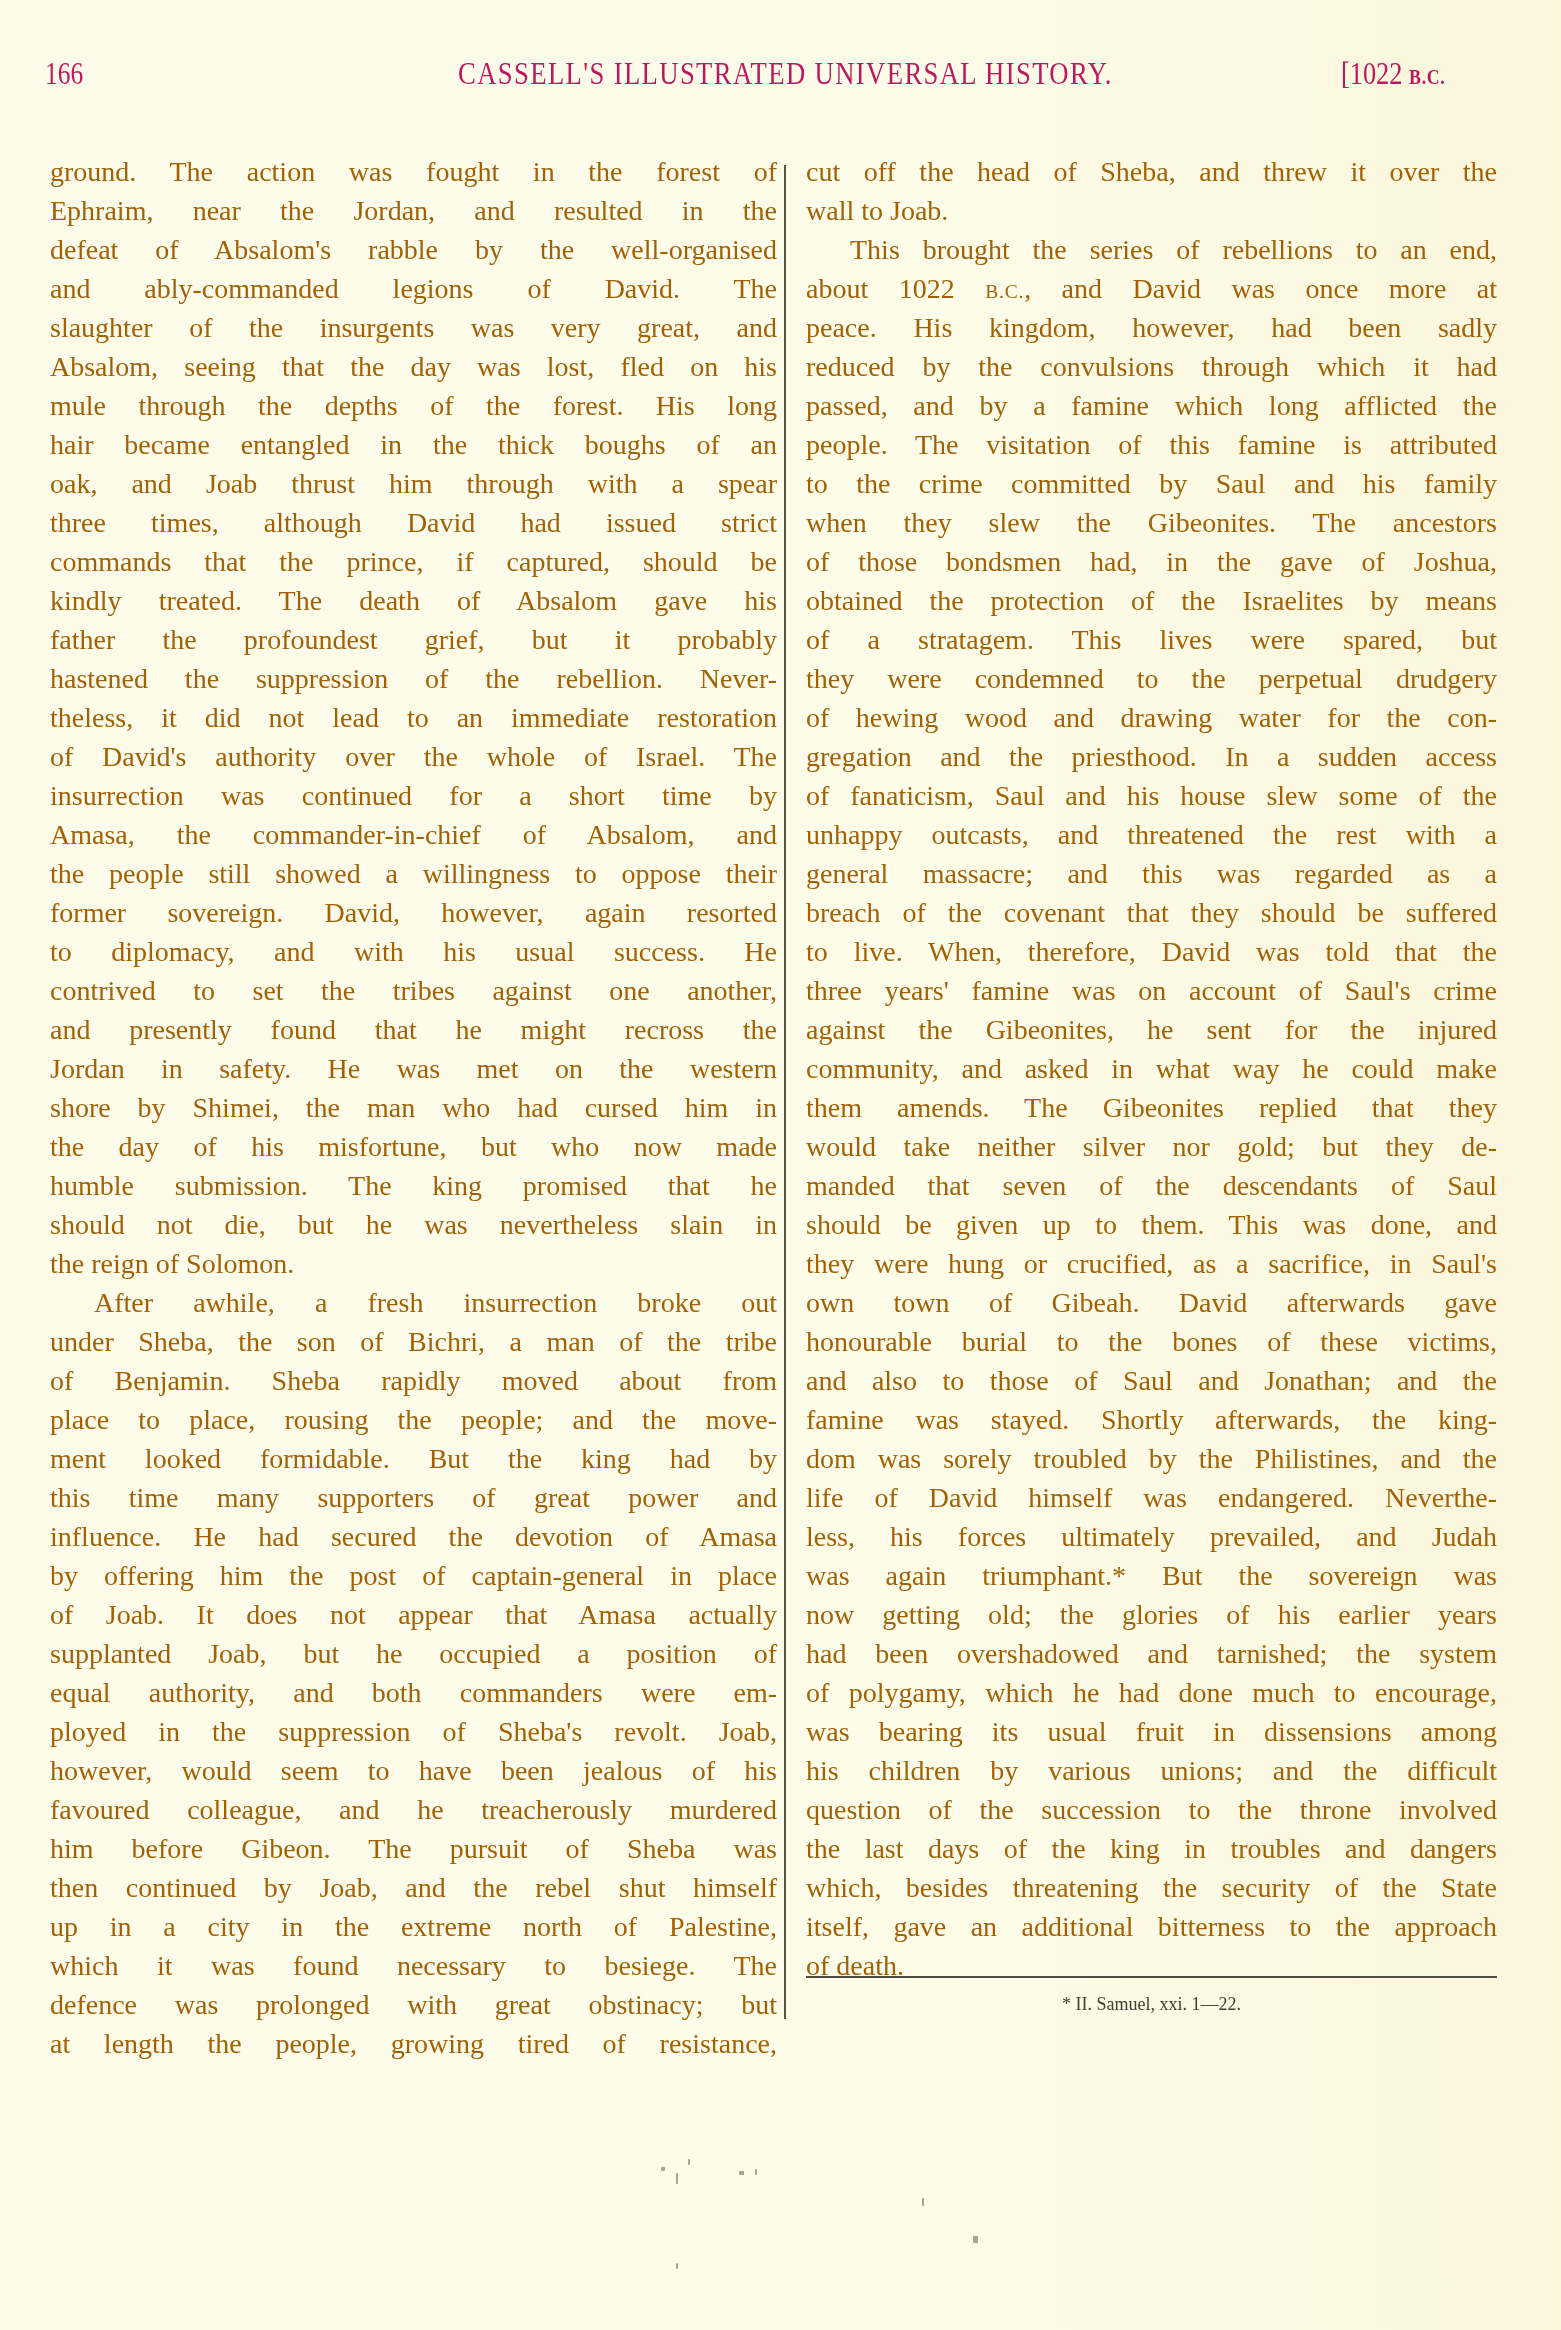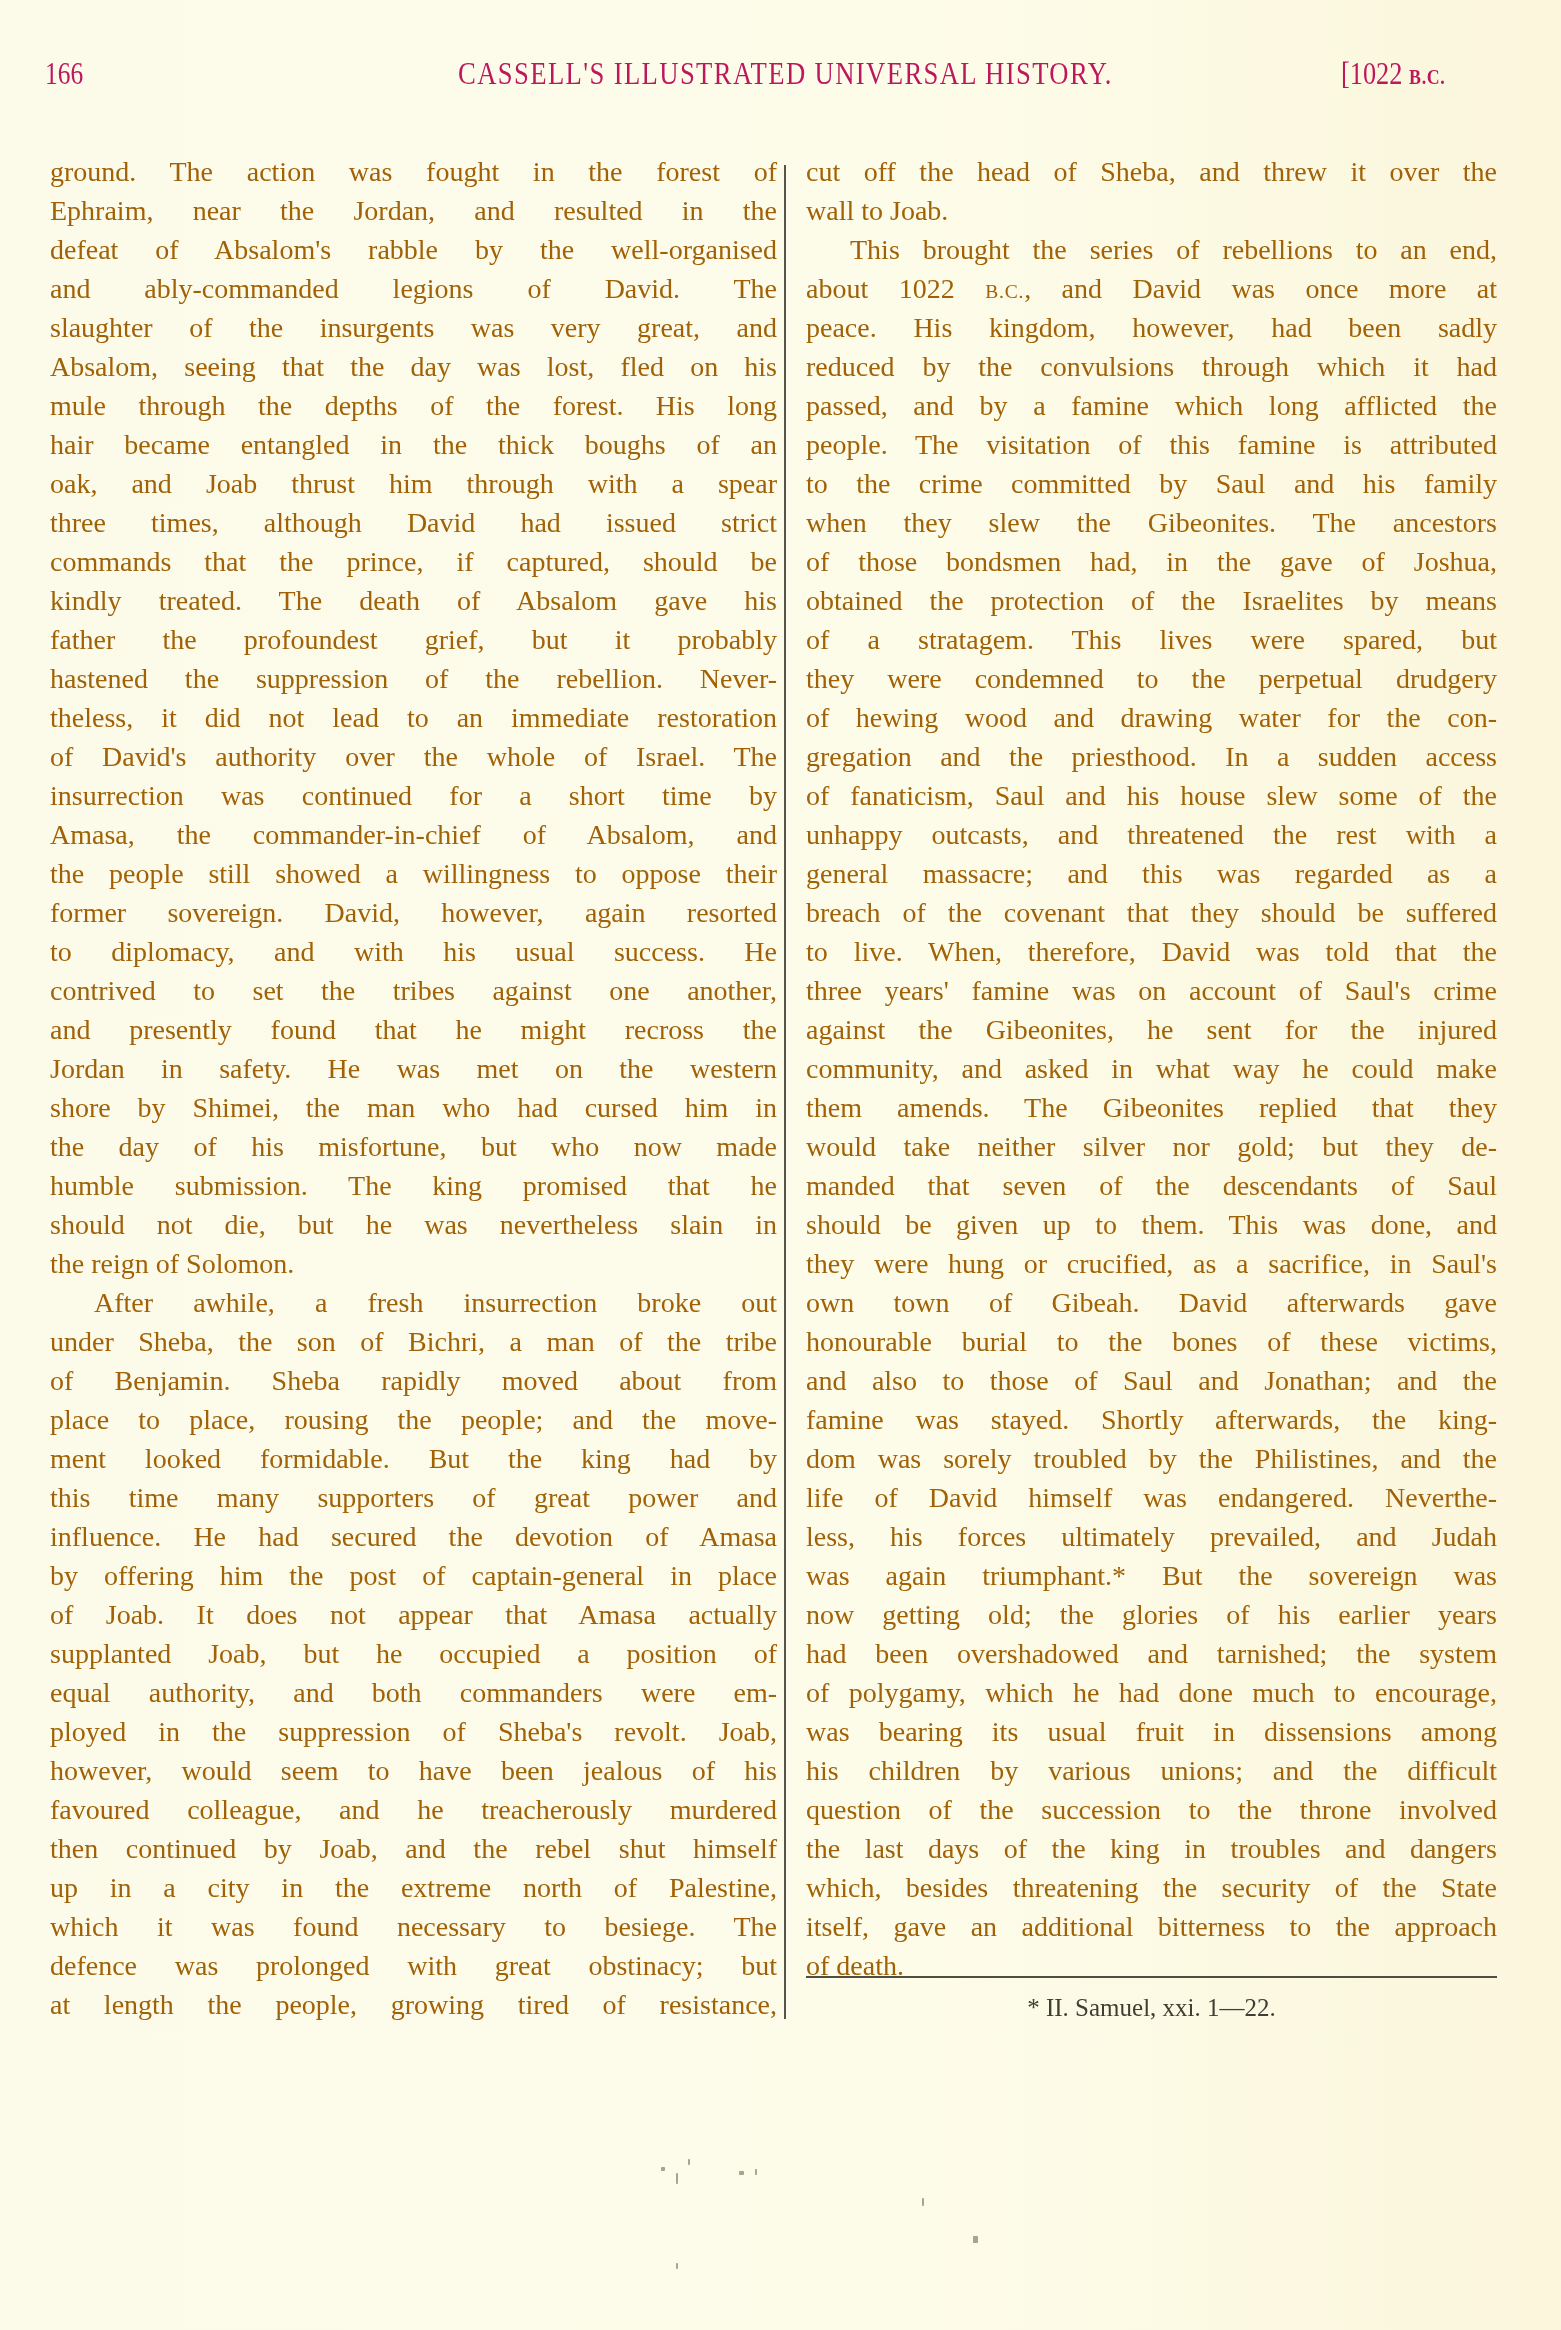--- a/index.html
+++ b/index.html
@@ -24,21 +24,21 @@
   .col.right { left: 806px; width: 691px; }
   .line { display: block; white-space: nowrap; text-align: justify; text-align-last: justify; height: 39px; overflow: visible; }
   .line.last { text-align-last: left; }
   .line.indent { padding-left: 44px; }
   .line span { display: inline; }
   .sc { font-size: 19.5px; letter-spacing: 0.8px; }
 
   .divider { position: absolute; left: 784px; top: 165px; width: 1.6px; height: 1854px; background: #55554a; }
   .fn-rule { position: absolute; left: 806px; top: 1976px; width: 691px; height: 1.6px; background: #4d4d42; }
   .footnote { position: absolute; left: 806px; top: 1994px; width: 691px; text-align: center;
-    font-family: "Liberation Serif", "DejaVu Serif", serif; font-size: 25px; color: #3e3e33; }
+    font-family: "Liberation Serif", "DejaVu Serif", serif; font-size: 18px; color: #3e3e33; }
 
   .specks span { position: absolute; width: 2.4px; height: 6.5px; background: #6b6b55; border-radius: 0.8px; opacity: 0.6; }
 </style>
 </head>
 <body>
 
 <div class="page">
 
   <div class="header">
     <span class="pno">166</span>
@@ -83,20 +83,21 @@
       <span class="line">ment looked formidable.  But the king had by</span>
       <span class="line">this time many supporters of great power and</span>
       <span class="line">influence.  He had secured the devotion of Amasa</span>
       <span class="line">by offering him the post of captain-general in place</span>
       <span class="line">of Joab.  It does not appear that Amasa actually</span>
       <span class="line">supplanted Joab, but he occupied a position of</span>
       <span class="line">equal authority, and both commanders were em-</span>
       <span class="line">ployed in the suppression of Sheba's revolt.  Joab,</span>
       <span class="line">however, would seem to have been jealous of his</span>
       <span class="line">favoured colleague, and he treacherously murdered</span>
+      <span class="line">him before Gibeon.  The pursuit of Sheba was</span>
       <span class="line">then continued by Joab, and the rebel shut himself</span>
       <span class="line">up in a city in the extreme north of Palestine,</span>
       <span class="line">which it was found necessary to besiege.  The</span>
       <span class="line">defence was prolonged with great obstinacy; but</span>
       <span class="line">at length the people, growing tired of resistance,</span>
     </div>
   <div class="divider"></div>
   <div class="col right" id="col-right">
       <span class="line">cut off the head of Sheba, and threw it over the</span>
       <span class="line last">wall to Joab.</span>

